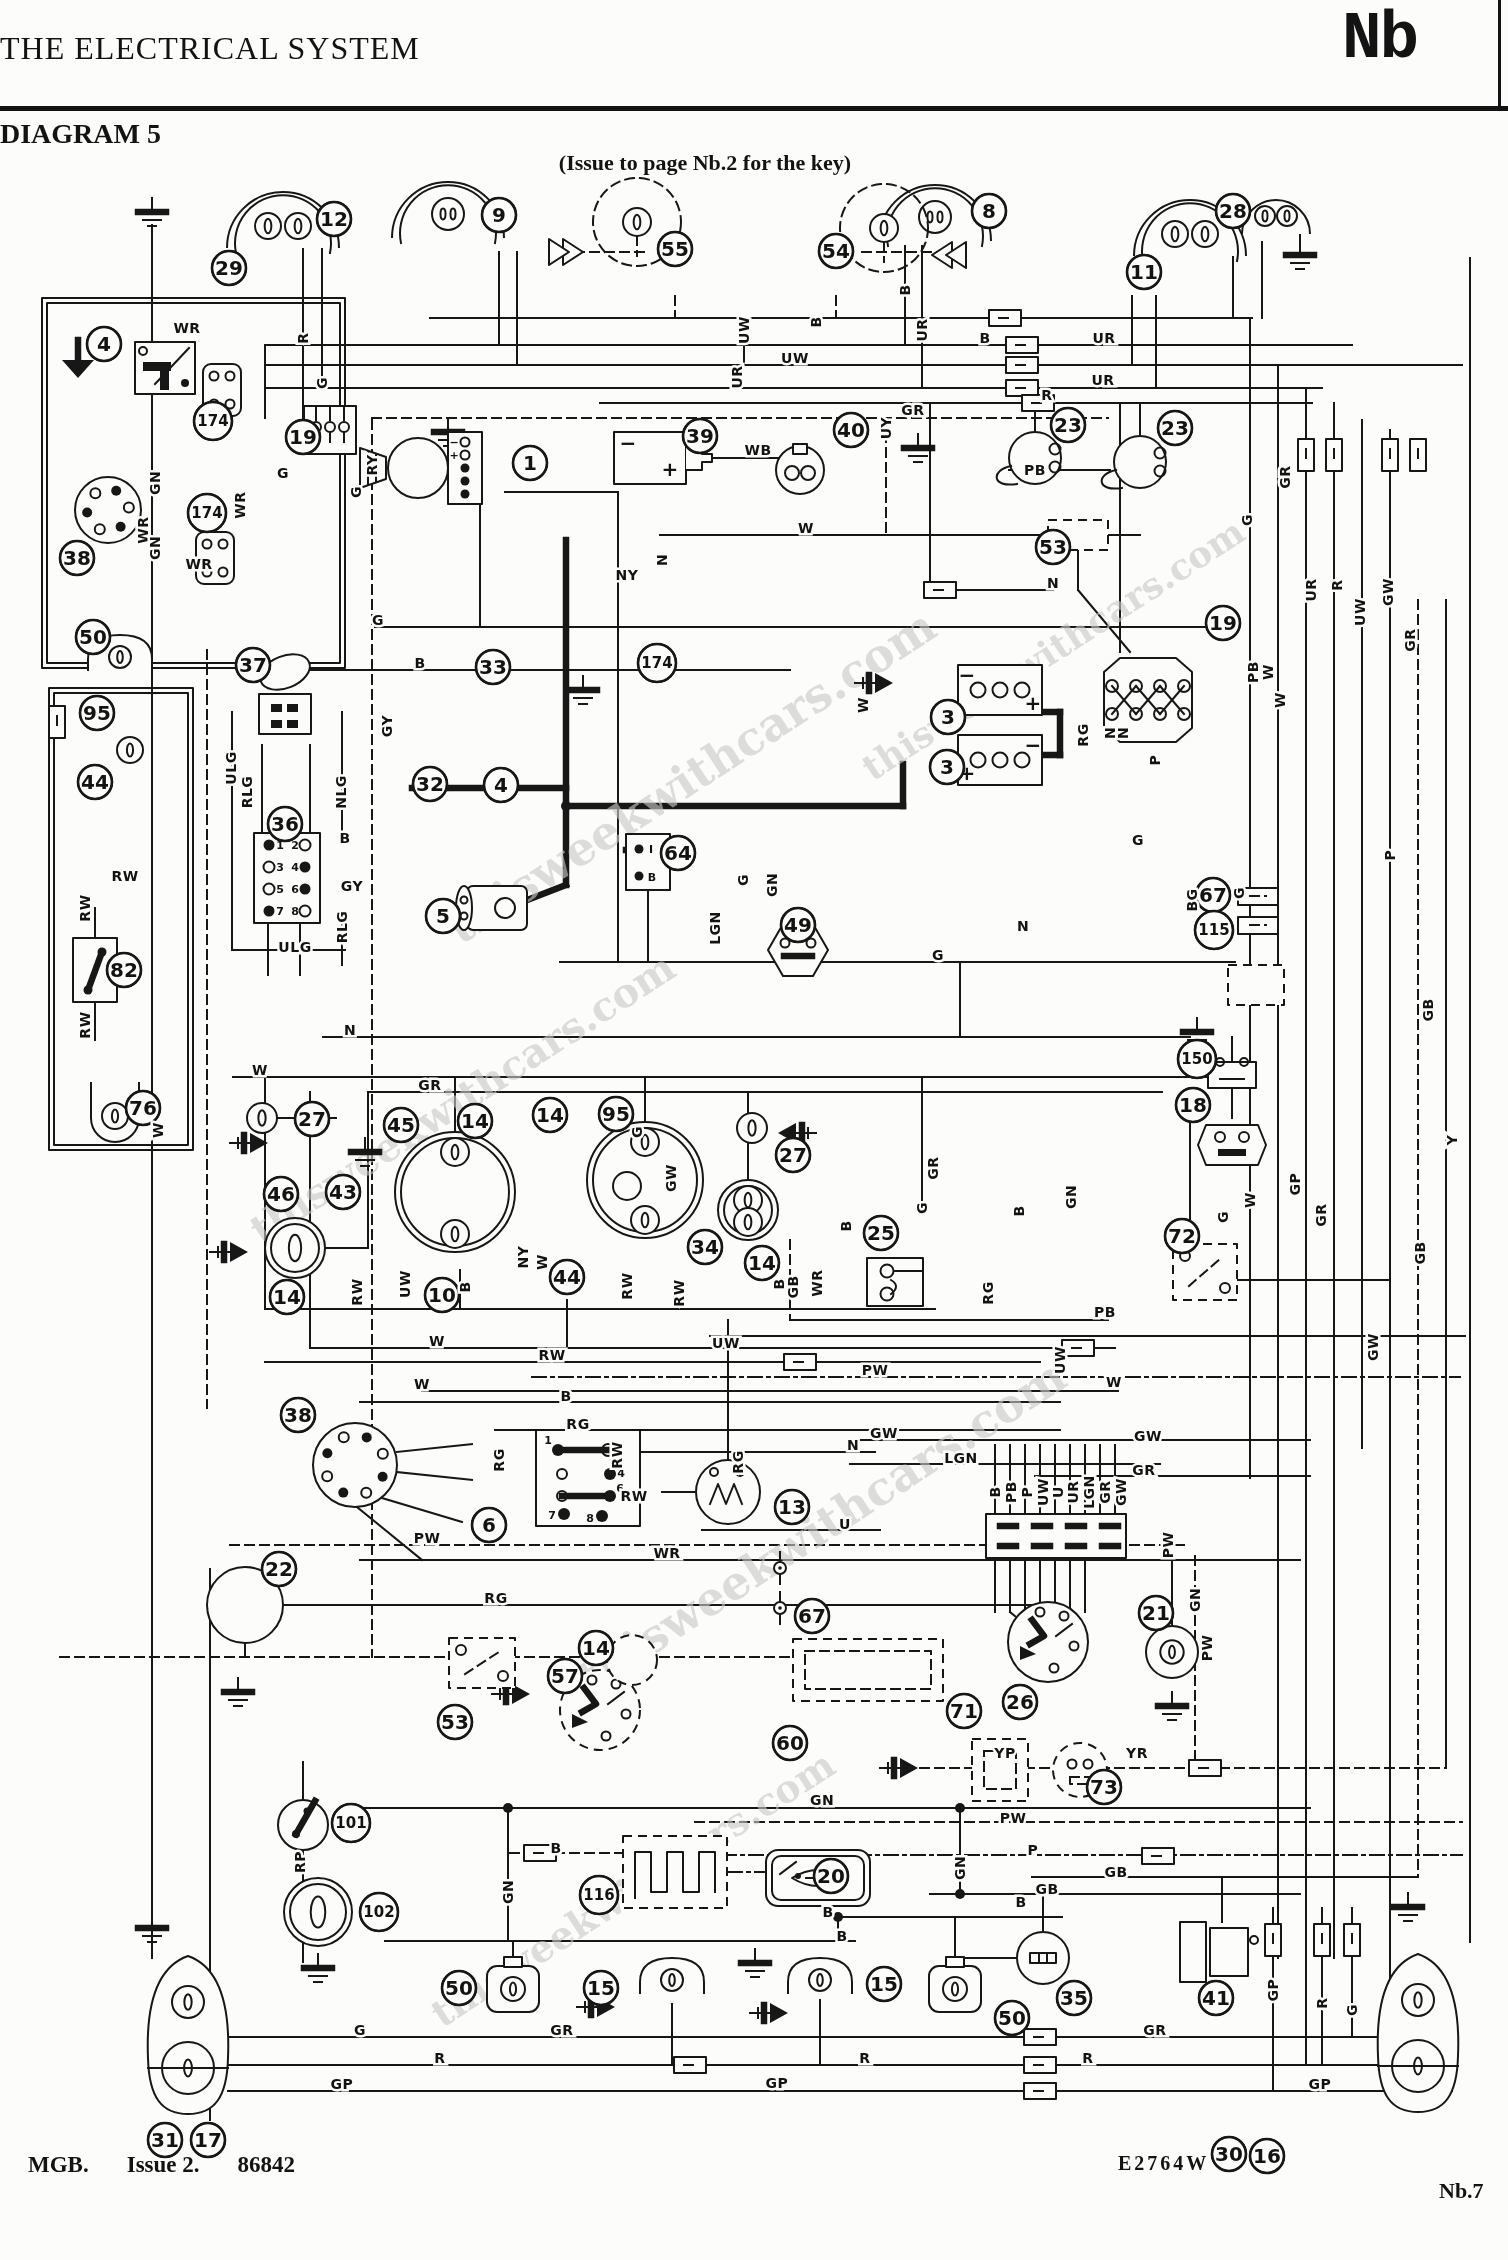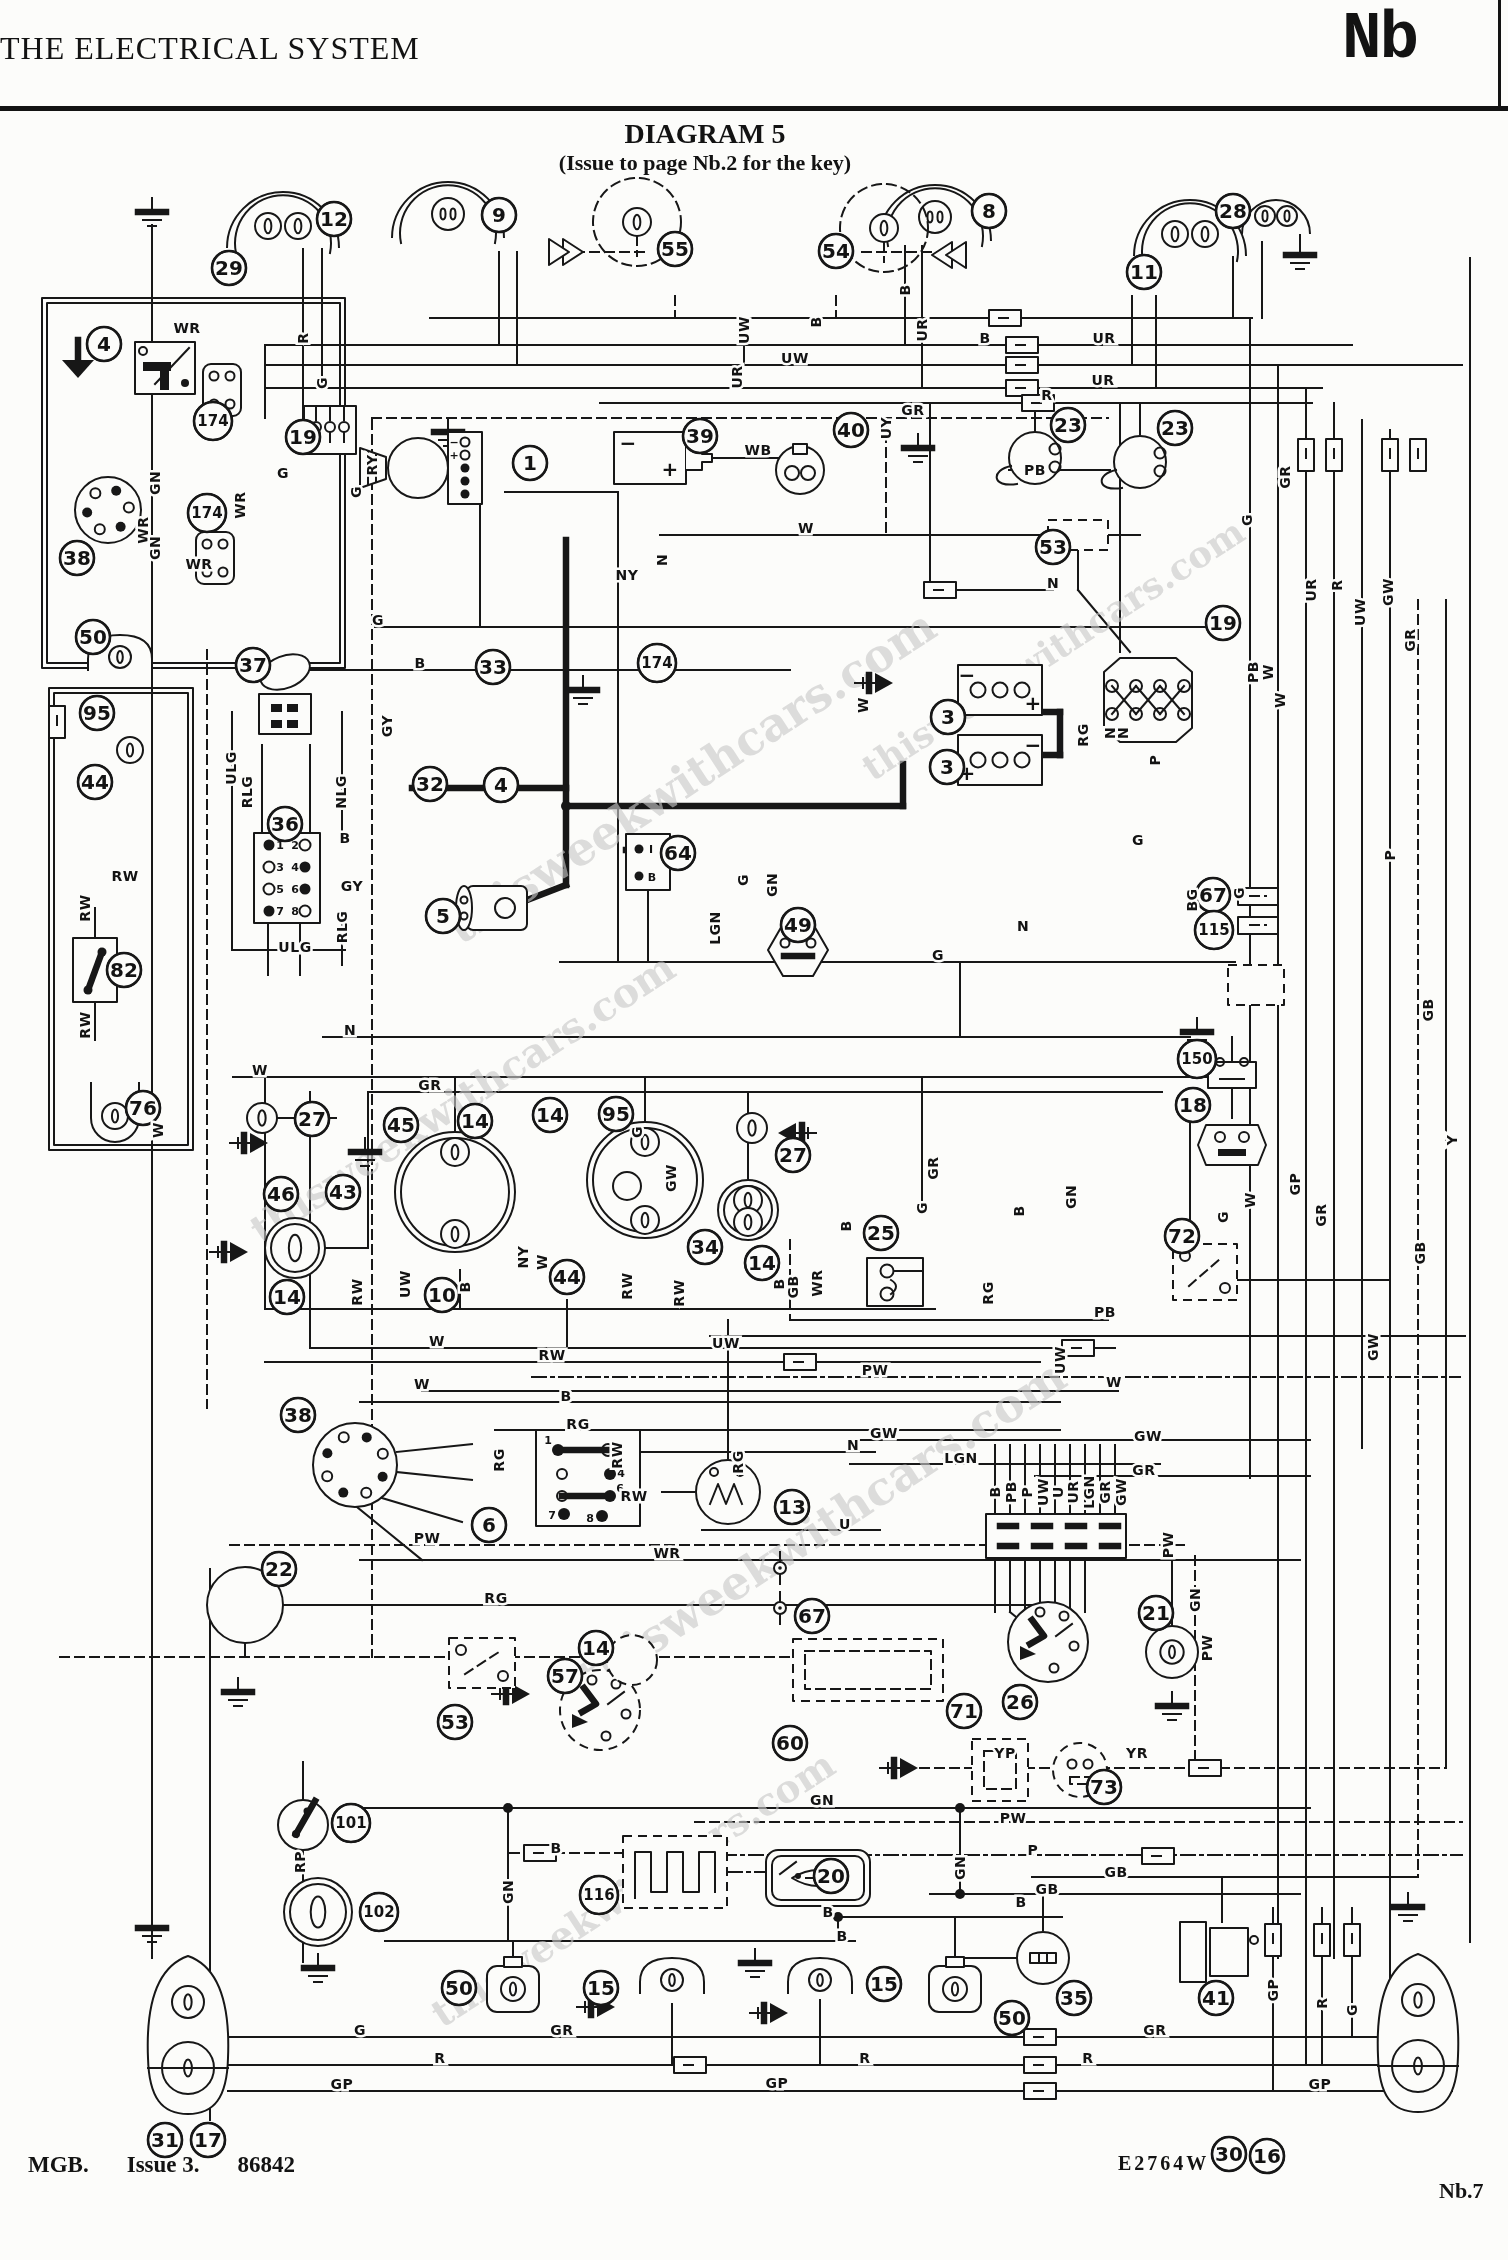--- a/index.html
+++ b/index.html
@@ -5,21 +5,21 @@
   html,body{margin:0;padding:0;background:#e8e8e4}
   .page{position:relative;width:1508px;height:2260px;background:#fcfcfa;overflow:hidden;
         font-family:"Liberation Serif",serif;color:#131313}
   svg{position:absolute;left:0;top:0}
   .hdr-title{position:absolute;left:0;top:30px;width:1345px;text-align:left;
              font-size:32px;font-weight:normal;letter-spacing:1px}
   .hdr-logo{position:absolute;left:1342px;top:2px;font-size:66px;font-weight:bold;
             font-family:Liberation Mono, monospace;letter-spacing:-2px}
   .hdr-rule{position:absolute;left:0;top:106px;width:1508px;height:5px;background:#131313}
   .hdr-tick{position:absolute;left:1498px;top:0;width:3px;height:107px;background:#131313}
-  .sub1{position:absolute;left:0;top:118px;width:1410px;text-align:center;font-size:28px;font-weight:bold}
+  .sub1{position:absolute;left:0;top:118px;width:1410px;text-align:left;font-size:28px;font-weight:bold}
   .sub2{position:absolute;left:0;top:150px;width:1410px;text-align:center;font-size:22px;font-weight:bold}
   .ft-left{position:absolute;left:28px;top:2152px;font-size:23px;font-weight:bold}
   .ft-left span{margin-right:38px}
   .ft-code{position:absolute;left:1118px;top:2152px;font-size:20px;font-weight:bold;
            font-family:Liberation Serif, serif;letter-spacing:3px}
   .ft-page{position:absolute;left:1439px;top:2178px;font-size:22px;font-weight:bold}
   
   .w{fill:none;stroke:#171717;stroke-width:2;stroke-linecap:square;stroke-linejoin:round}
   .wt{stroke-width:6.5}
   .wd{stroke-dasharray:9 6}
@@ -1543,17 +1543,17 @@
         <text x="1352" y="2015" class="lbl" transform="rotate(-90 1352 2010)">G</text>
       </g>
     </svg>
   <div class="hdr-title">THE ELECTRICAL SYSTEM</div>
   <div class="hdr-logo">Nb</div>
   <div class="hdr-rule"></div>
   <div class="hdr-tick"></div>
   <div class="sub1">DIAGRAM 5</div>
   <div class="sub2">(Issue to page Nb.2 for the key)</div>
   <div class="ft-left">
-    <span>MGB.</span><span>Issue 3.</span><span>86842</span>
+    <span>MGB.</span><span>Issue 2.</span><span>86842</span>
   </div>
   <div class="ft-code">E2764W</div>
   <div class="ft-page">Nb.7</div>
 </div>
 
 </body></html>

